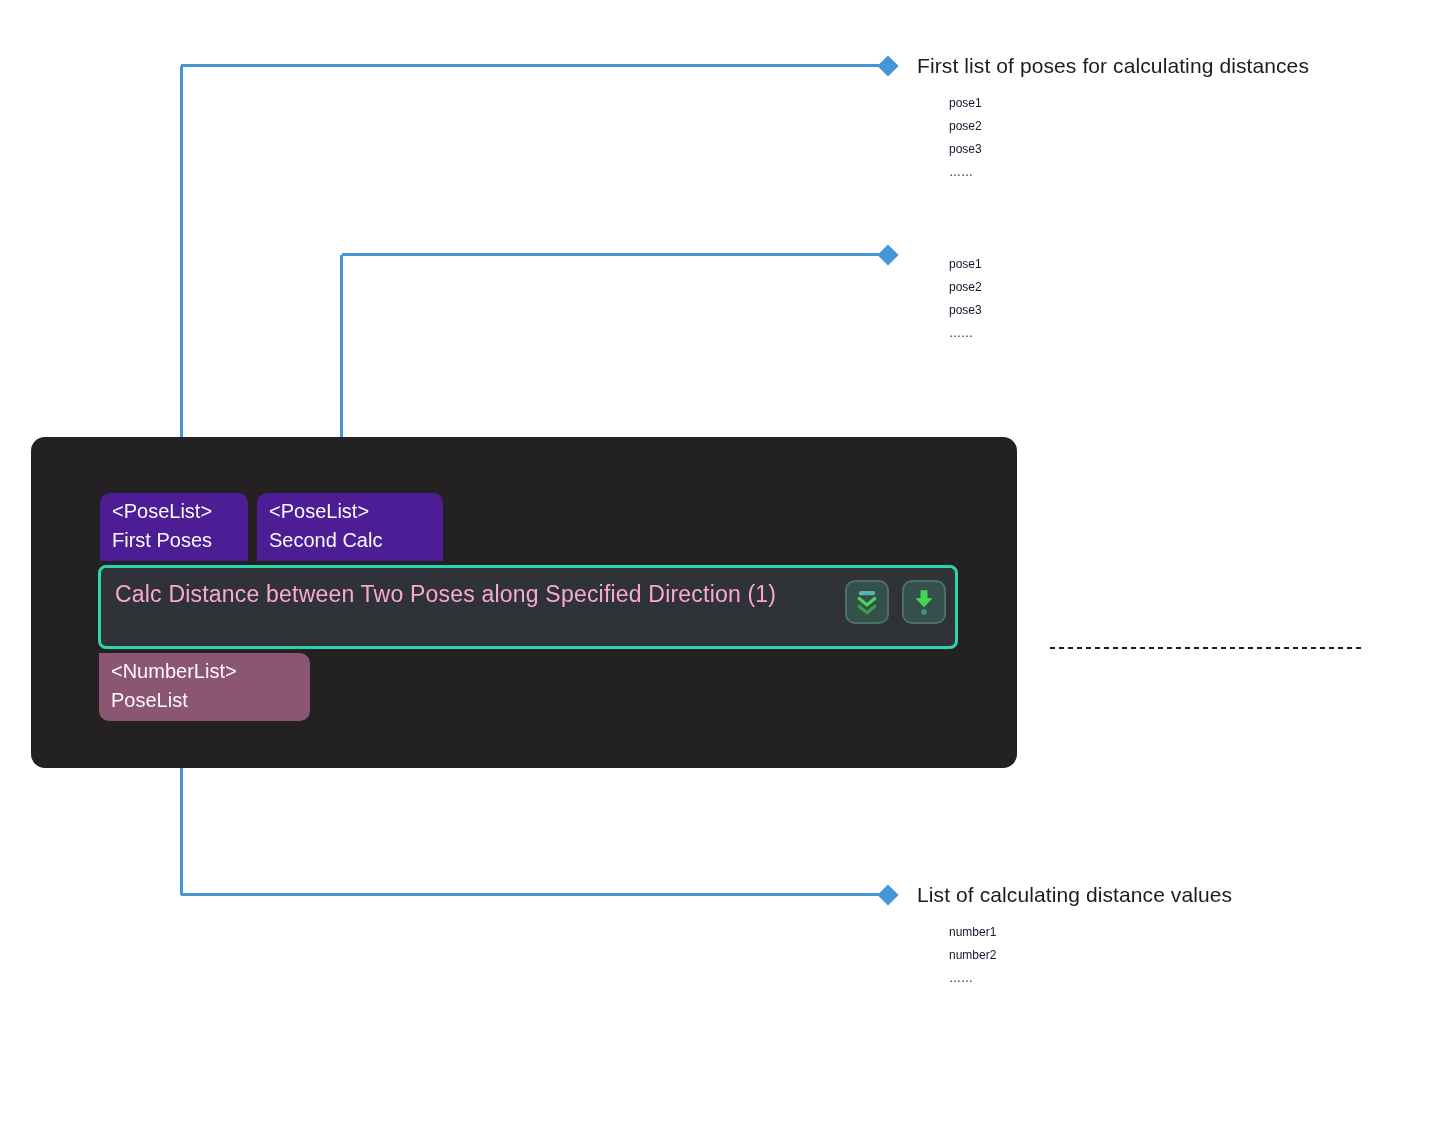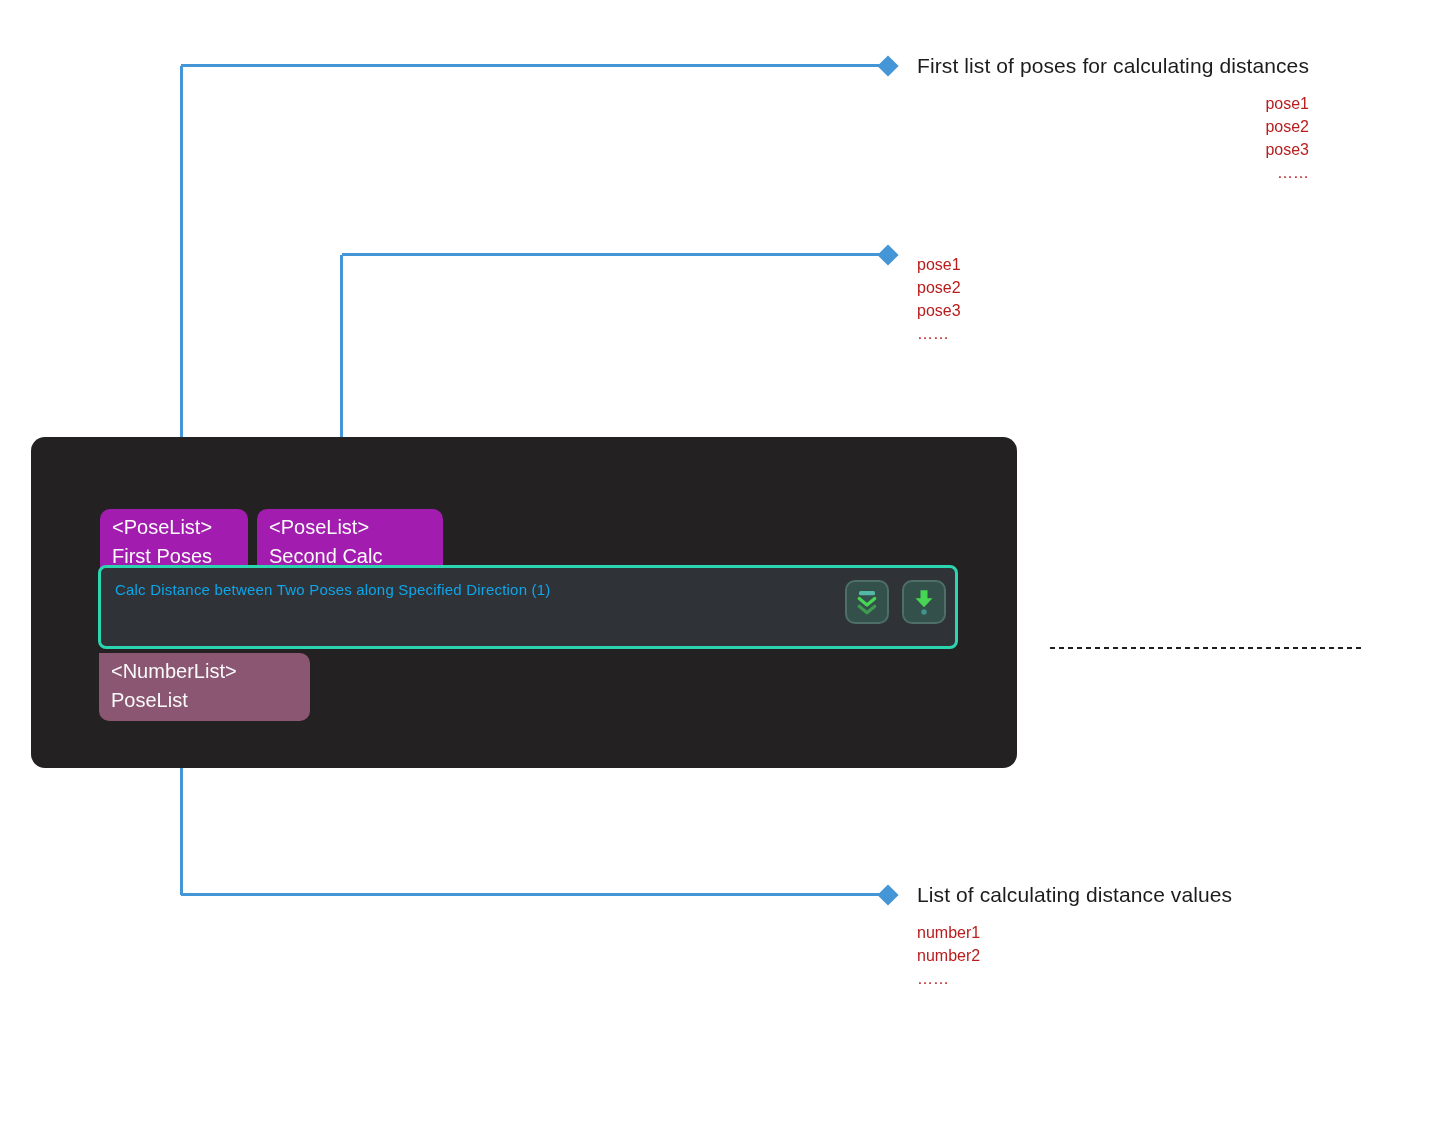--- a/index.html
+++ b/index.html
@@ -10,42 +10,42 @@
   .conn{position:absolute;background:#4596d6;}
   .diamond{position:absolute;width:15px;height:15px;background:#4596d6;
            transform:translate(-50%,-50%) rotate(45deg);}
 
   
   .group-box{position:absolute;left:31px;top:437px;width:986px;height:331px;
              background:#242122;border-radius:14px;}
 
   .tag{position:absolute;color:#fafafa;font-size:20px;line-height:29px;
        padding:4px 12px 0 12px;box-sizing:border-box;white-space:nowrap;}
-  .tag-blue{background:#a21caf;border-radius:10px 10px 0 0;margin-top:16px;}
+  .tag-blue{background:#4c1d95;border-radius:10px 10px 0 0;}
   .tag-purple{background:#8b5671;border-radius:0 10px 10px 10px;}
   .tag-first{left:69px;top:56px;width:148px;height:68px;}
   .tag-second{left:226px;top:56px;width:186px;height:68px;}
   .tag-output{left:68px;top:216px;width:211px;height:68px;}
 
   .node-main{position:absolute;left:67px;top:128px;width:860px;height:84px;
              box-sizing:border-box;background:#2f3338;border:3px solid #2bd5af;
              border-radius:8px;}
-  .node-title{position:absolute;left:14px;top:13px;color:#0ea5e9;font-size:15px;
+  .node-title{position:absolute;left:14px;top:13px;color:#f9a8d4;font-size:23px;
               letter-spacing:.2px;white-space:nowrap;}
   .nbtn{position:absolute;top:12px;width:44px;height:44px;box-sizing:border-box;
         background:#34504b;border:2px solid #4e6f68;border-radius:10px;
         display:flex;align-items:center;justify-content:center;padding:0;cursor:pointer;}
   .nbtn-collapse{left:744px;}
   .nbtn-run{left:801px;}
 
   
   .annotation{position:absolute;left:917px;color:#1c1c1c;}
   .ann-title{font-size:21px;line-height:28px;letter-spacing:.1px;white-space:nowrap;}
-  .ann-list{margin-top:12px;font-size:16px;line-height:23px;color:#b91c1c;}
-  .ann-first{top:52px;text-align:right;}
+  .ann-list{margin-top:12px;font-size:12px;line-height:23px;color:#0f172a;margin-left:32px;}
+  .ann-first{top:52px;}
   .ann-second{top:241px;}
   .ann-output{top:881px;}
 
   
   .dotted-sep{position:absolute;left:1050px;top:647px;width:312px;height:2px;
               background:repeating-linear-gradient(90deg,#1d1d1d 0 5px,transparent 5px 9px);}
 </style>
 </head>
 <body>
 

